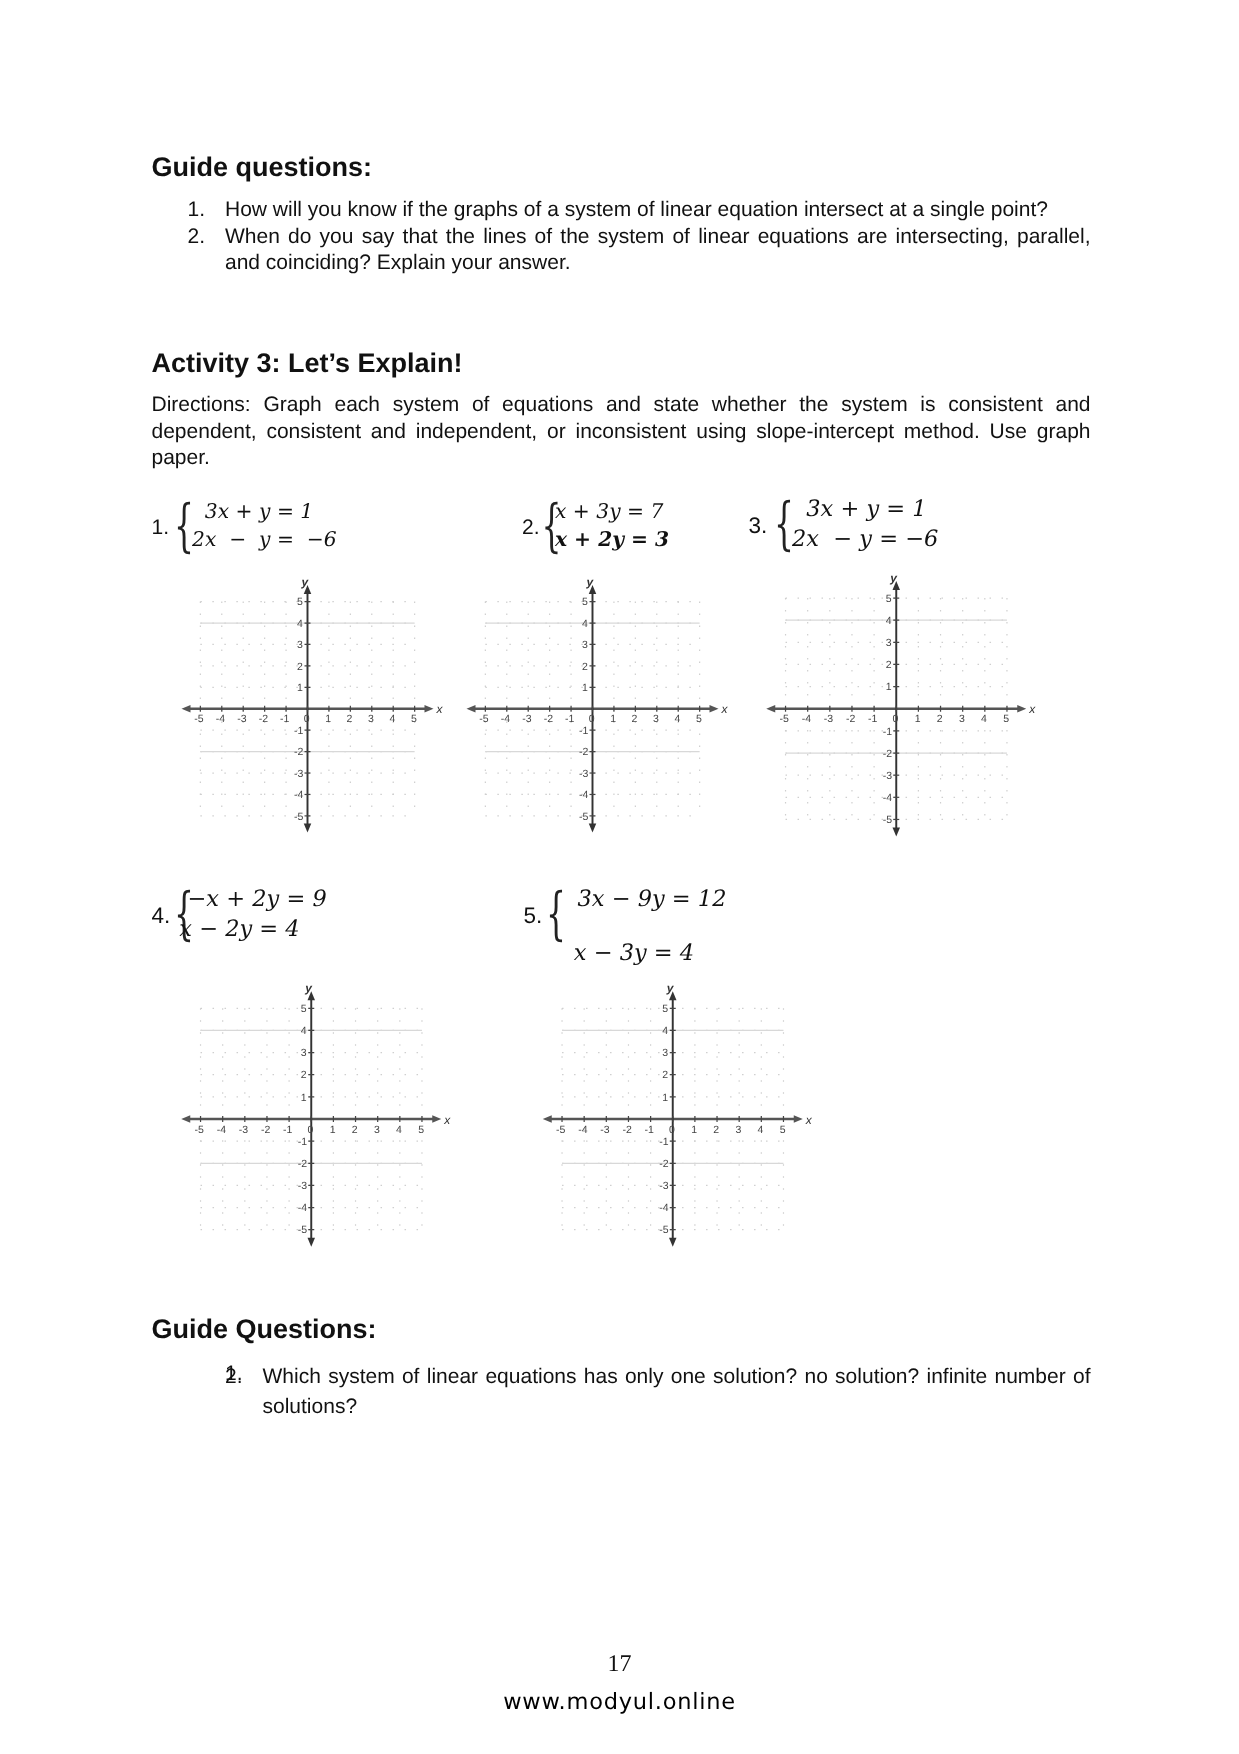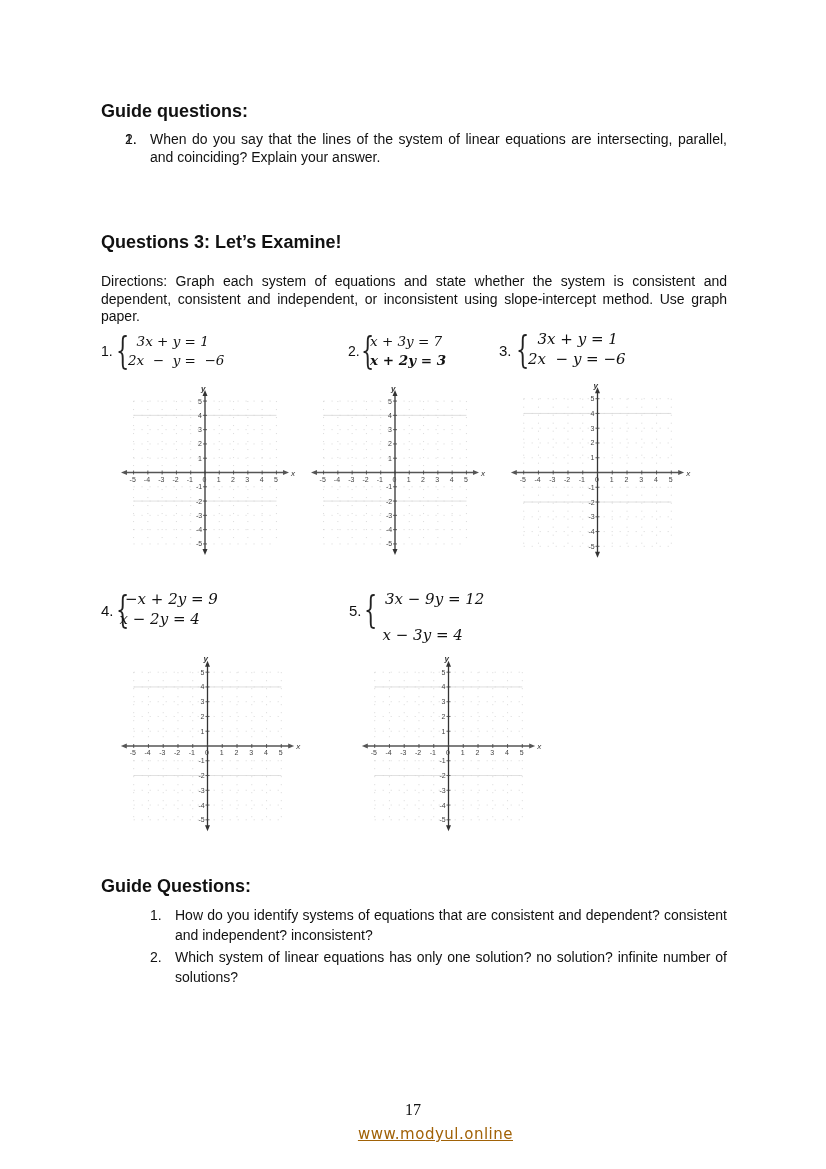--- a/index.html
+++ b/index.html
@@ -1,41 +1,41 @@
 <!DOCTYPE html>
 <html><head>
 <meta charset="utf-8">
 <style>
   html, body { margin: 0; padding: 0; background: #ffffff; }
   body { width: 826px; height: 1169px; position: relative; overflow: hidden;
          font-family: "Liberation Sans", sans-serif; color: #111; }
   .abs { position: absolute; }
   .heading { font-weight: bold; font-size: 18px; }
-  .para { font-size: 14px; line-height: 17.5px; text-align: justify; margin-top: 12px; }
+  .para { font-size: 14px; line-height: 17.5px; text-align: justify; }
   ol.q { margin: 0; padding: 0; list-style: none; }
   ol.q li { position: relative; font-size: 14px; line-height: 17.5px; text-align: justify; }
   ol.q li .num { position: absolute; left: -25px; top: 0; }
   .eq { font-family: "DejaVu Serif", "Liberation Serif", serif; font-style: italic; font-size: 13.5px; }
   .eqlabel { font-family: "Liberation Sans", sans-serif; font-style: normal; font-size: 14px; }
   .brace { font-family: "DejaVu Serif", serif; font-style: normal; font-size: 38px; line-height: 38px; transform: scaleX(0.55); transform-origin: left center; color: #222; }
   .eqline { white-space: pre; line-height: 19px; }
   .pagenum { font-family: "Liberation Serif", serif; font-size: 16px; text-align: center; }
-  .watermark { font-family: "DejaVu Sans", sans-serif; font-size: 15px; color: #a16207; text-align: right; letter-spacing: 0.5px; text-decoration: underline; }
+  .watermark { font-family: "DejaVu Sans", sans-serif; font-size: 15px; color: #000000; text-align: center; letter-spacing: 0.5px; }
   svg text { font-family: "Liberation Sans", sans-serif; }
 </style>
 </head>
 <body>
 
 <div class="abs heading" style="left:101px; top:101px;">Guide questions:</div>
 <ol class="q abs" style="left:150px; top:131px; width:577px;">
-  <li><span class="num">1.</span></li>
+  <li><span class="num">1.</span><span>How will you know if the graphs of a system of linear equation intersect at a single point?</span></li>
   <li><span class="num">2.</span><span>When do you say that the lines of the system of linear equations are intersecting, parallel, and coinciding? Explain your answer.</span></li>
 </ol>
 
-<div class="abs heading" style="left:101px; top:232px;">Questions 3: Let’s Examine!</div>
+<div class="abs heading" style="left:101px; top:232px;">Activity 3: Let’s Explain!</div>
 <div class="abs para" style="left:101px; top:261px; width:626px;">Directions: Graph each system of equations and state whether the system is consistent and dependent, consistent and independent, or inconsistent using slope-intercept method. Use graph paper.</div>
 
 <div class="abs eq" style="left:101px; top:332px;">
   <span class="abs eqlabel" style="left:0; top:11px;">1.</span>
   <span class="abs brace" style="left:15px; top:-1px;">{</span>
   <div class="abs eqline" style="left:27px; top:0;">  3x + y = 1</div>
   <div class="abs eqline" style="left:27px; top:19px;">2x  −  y =  −6</div>
 </div>
 <div class="abs eq" style="left:348px; top:332px;">
   <span class="abs eqlabel" style="left:0; top:11px;">2.</span>
@@ -429,18 +429,18 @@
       <line x1="93.5" y1="142.28571428571428" x2="97.5" y2="142.28571428571428" stroke="#444" stroke-width="0.8"></line>
       <text x="86.5" y="144.78571428571428" font-size="7" fill="#444">-3</text>
       <line x1="93.5" y1="157.04761904761904" x2="97.5" y2="157.04761904761904" stroke="#444" stroke-width="0.8"></line>
       <text x="86.5" y="159.54761904761904" font-size="7" fill="#444">-4</text>
       <line x1="93.5" y1="171.8095238095238" x2="97.5" y2="171.8095238095238" stroke="#444" stroke-width="0.8"></line>
       <text x="86.5" y="174.3095238095238" font-size="7" fill="#444">-5</text>
     </svg></div>
 
 <div class="abs heading" style="left:101px; top:876px;">Guide Questions:</div>
 <ol class="q abs" style="left:175px; top:905px; width:552px;">
-  <li style="line-height:20px;"><span class="num">1.</span><span>How do you identify systems of equations that are consistent and dependent? consistent and independent? inconsistent?</span></li>
+  <li style="line-height:20px;"><span class="num">1.</span></li>
   <li style="line-height:20px; margin-top:2px;"><span class="num">2.</span><span>Which system of linear equations has only one solution? no solution? infinite number of solutions?</span></li>
 </ol>
 
 <div class="abs pagenum" style="left:363px; top:1101px; width:100px;">17</div>
 <div class="abs watermark" style="left:313px; top:1125px; width:200px;">www.modyul.online</div>
 
 </body></html>

